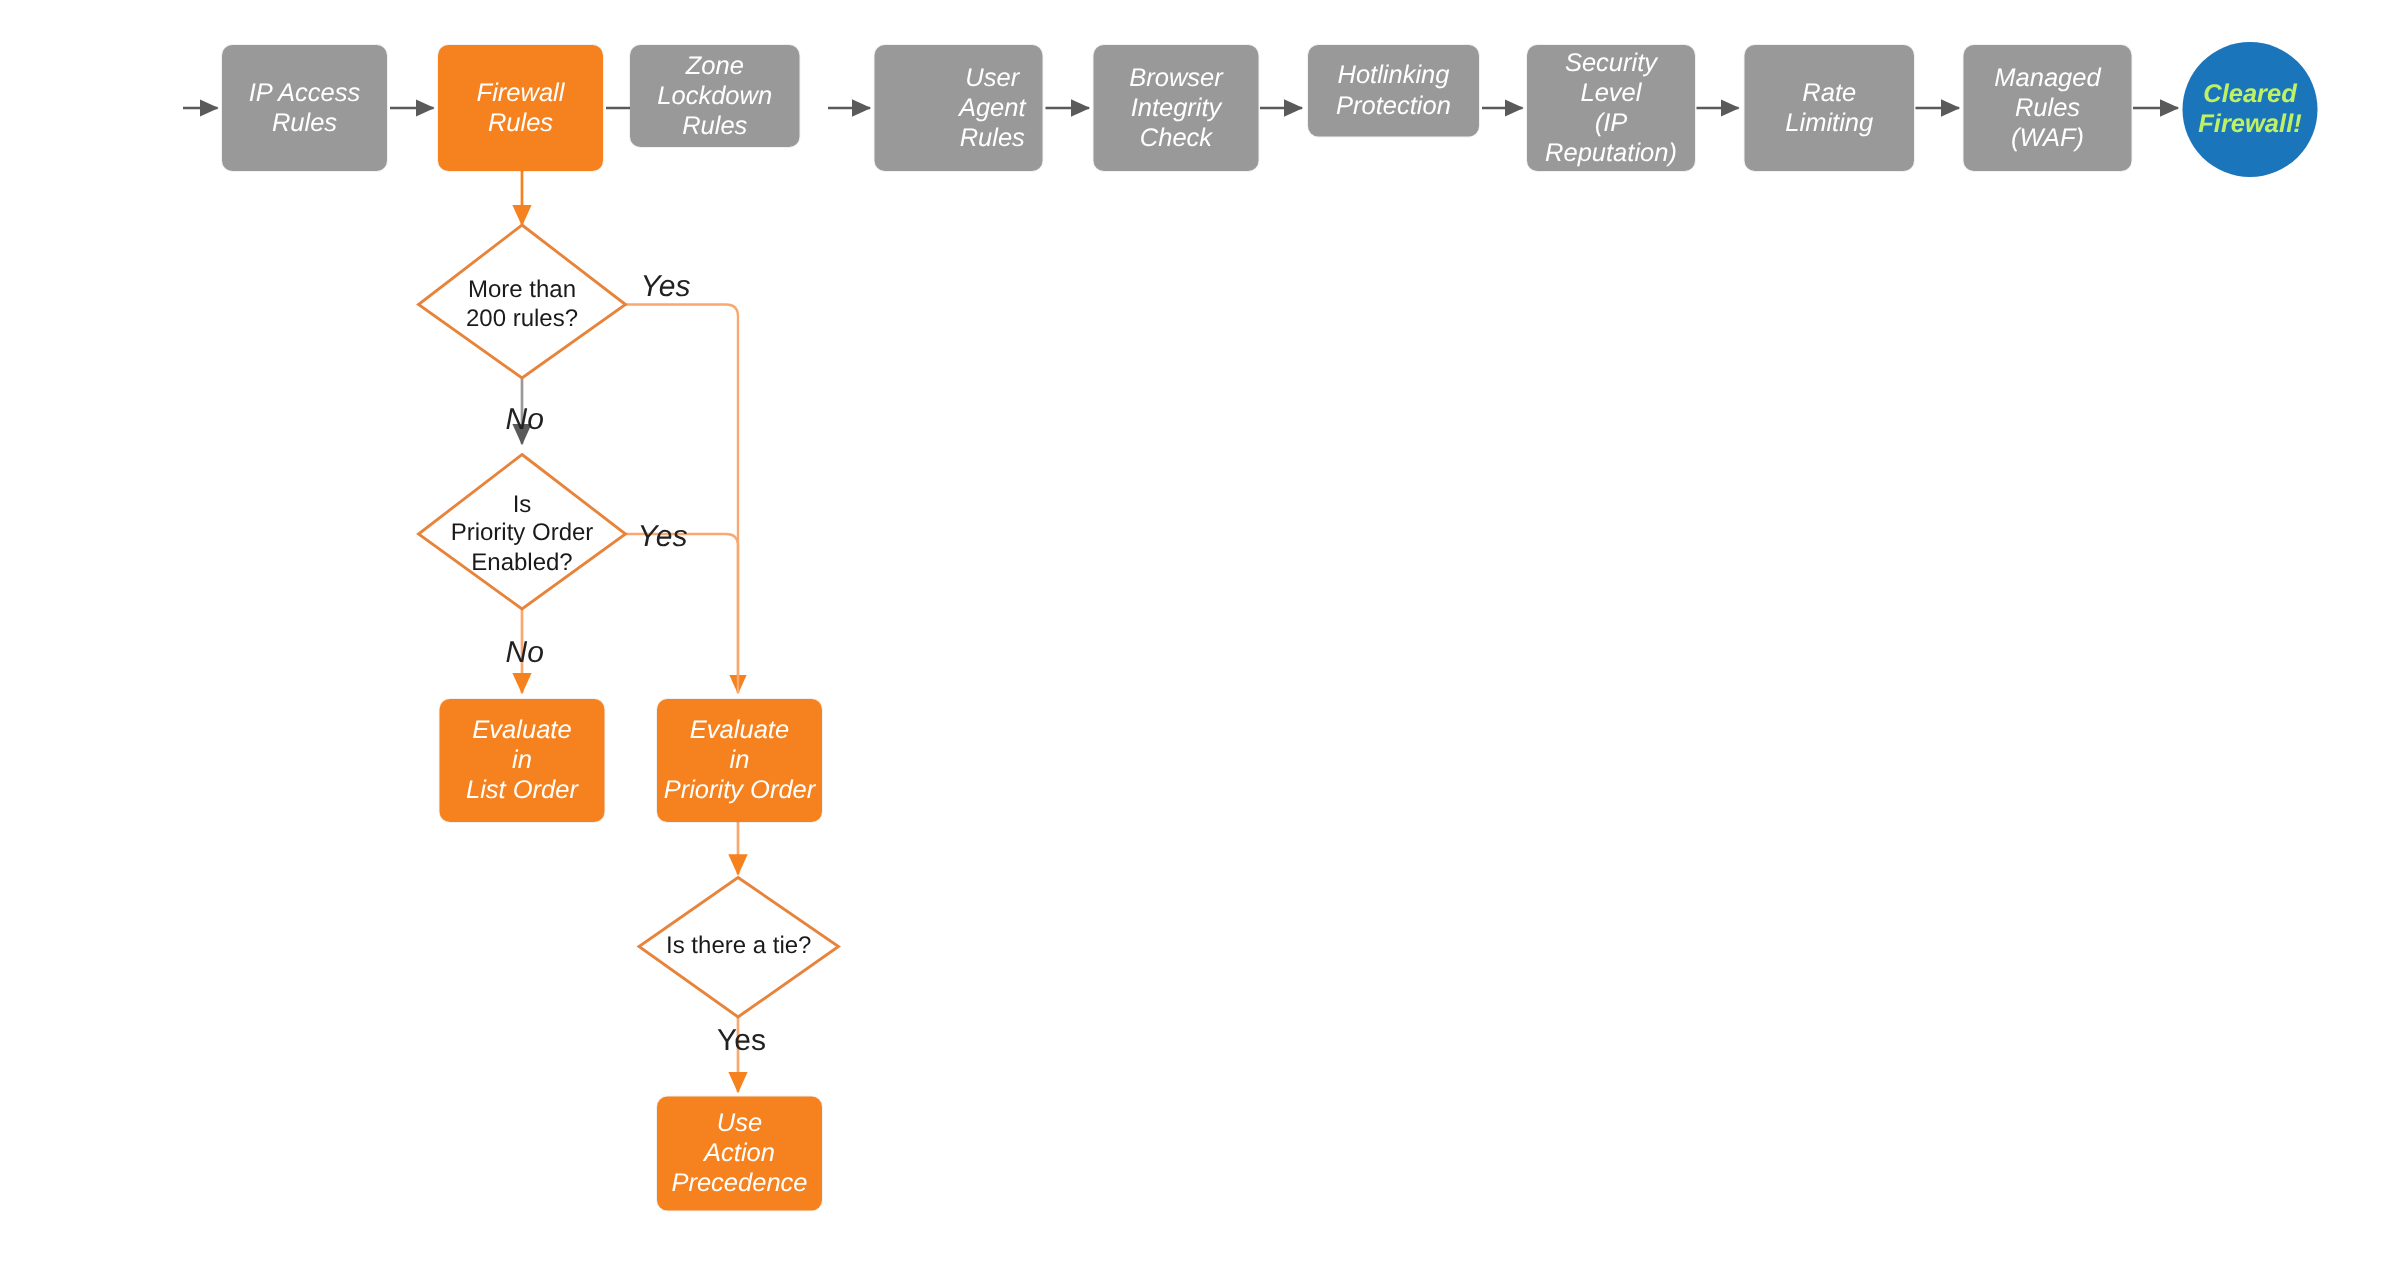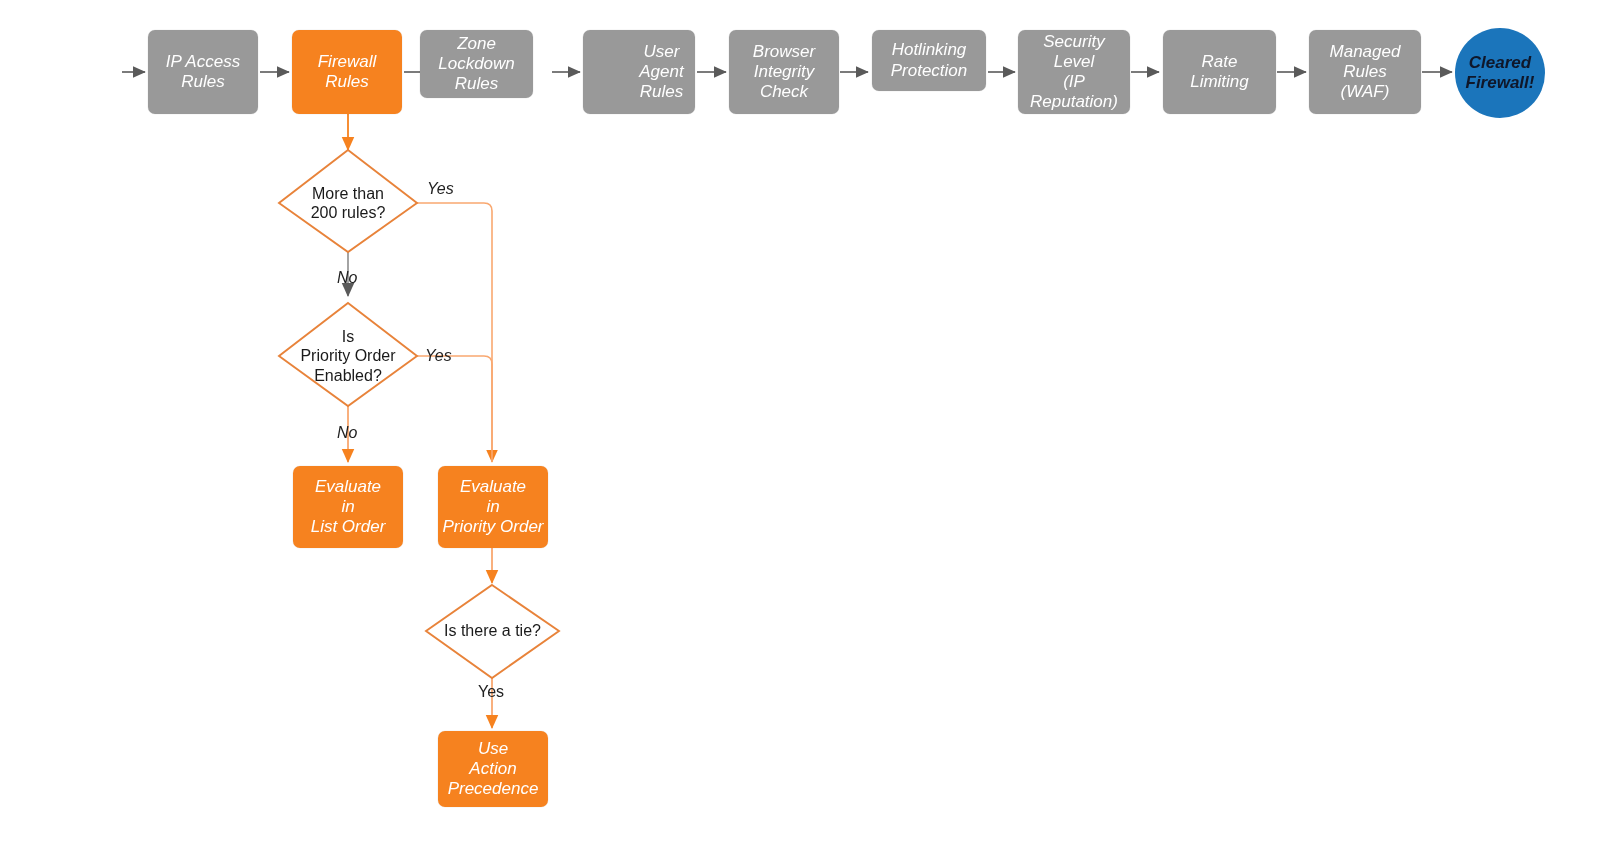--- a/index.html
+++ b/index.html
@@ -56,26 +56,26 @@
     font-weight: bold;
     font-size: 17px;
   }
   .node-circle.hollow {
     background: #ffffff;
     border: 4px solid #1B75BB;
     color: #1B75BB;
   }
   .node-circle.filled {
     background: #1B75BB;
-    color: #0f172a;
+    color: #bef264;
   }
   .edge-label {
     position: absolute;
     font-family: "Liberation Sans", sans-serif;
-    font-size: 16px;
+    font-size: 20px;
     font-style: italic;
     color: #222222;
     background: transparent;
     white-space: nowrap;
   }
   .edge-label.upright {
     font-style: normal;
   }
   .diamond-label {
     position: absolute;

